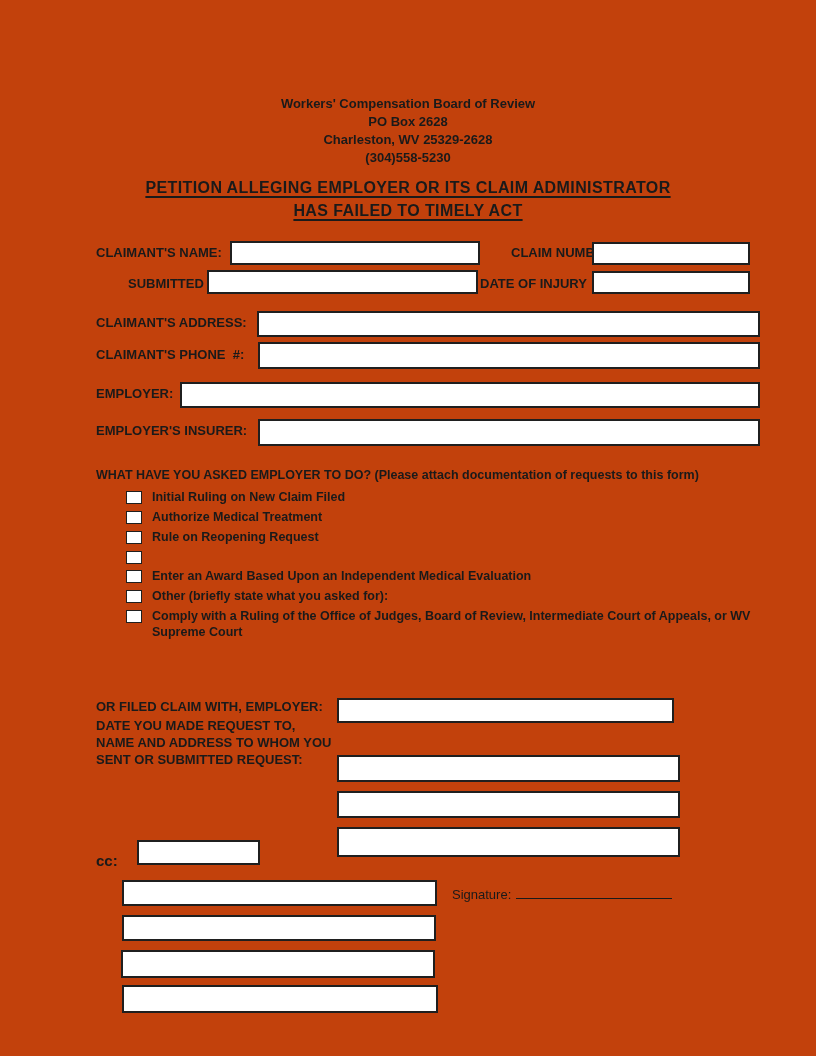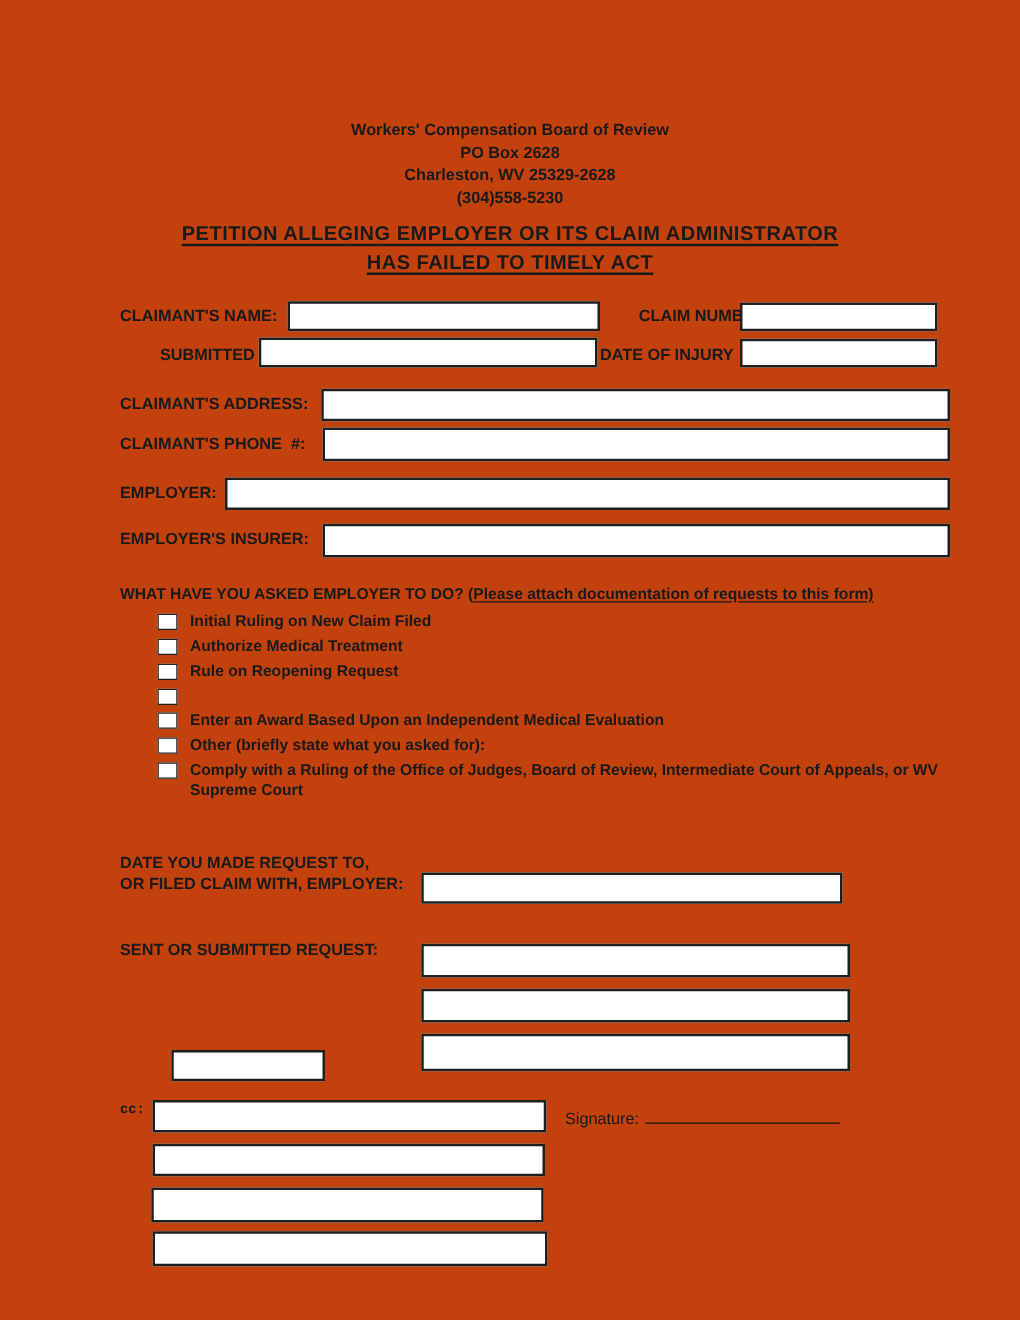--- a/index.html
+++ b/index.html
@@ -24,21 +24,21 @@
   .lbl {
     position: absolute; font-size: 13px; font-weight: bold; white-space: pre;
   }
   .box {
     position: absolute; box-sizing: border-box;
     border: 2px solid #1f1f1f; background: #ffffff;
     font: 13px "Liberation Sans", sans-serif; color: #1a1a1a;
     padding: 0 4px; outline: none; border-radius: 0;
   }
   .q { position: absolute; left: 96px; top: 468px; font-size: 12.5px; font-weight: bold; white-space: pre; }
-  .q .u { text-decoration: underline; text-underline-offset: 2px; }
+  .q .u { text-underline-offset: 2px; }
   .opts { position: absolute; left: 126px; top: 489px; width: 645px; }
   .opt { display: flex; margin-bottom: 3.5px; }
   .cb {
     flex: 0 0 auto; width: 16px; height: 13px; box-sizing: border-box;
     border: 1.6px solid #1f1f1f; background: #ffffff;
     margin: 2px 10px 0 0; cursor: pointer;
   }
   .opt .ol { font-size: 12.5px; font-weight: bold; line-height: 16.5px; max-width: 608px; }
   .sig { position: absolute; left: 452px; top: 885px; font-size: 13px; font-weight: normal; }
   .sigline { display: inline-block; width: 156px; height: 13px; border-bottom: 1.3px solid #1a1a1a; margin-left: 5px; }
@@ -107,33 +107,34 @@
     <div class="opt">
       <div class="cb"></div>
       <div class="ol">Other (briefly state what you asked for):</div>
     </div>
     <div class="opt">
       <div class="cb"></div>
       <div class="ol">Comply with a Ruling of the Office of Judges, Board of Review, Intermediate Court of Appeals, or WV Supreme Court</div>
     </div>
   </div>
 
-  <div class="lbl" style="left:96px; top:682px;">DATE YOU MADE REQUEST TO,</div>
+  <div class="lbl" style="left:96px; top:718px;">DATE YOU MADE REQUEST TO,</div>
   <div class="lbl" style="left:96px; top:699px;">OR FILED CLAIM WITH, EMPLOYER:</div>
   <input class="box" style="left: 337px; top: 698px; width: 337px; height: 25px;" value="">
 
+  <div class="lbl" style="left:96px; top:735px;">NAME AND ADDRESS TO WHOM YOU</div>
   <div class="lbl" style="left:96px; top:752px;">SENT OR SUBMITTED REQUEST:</div>
   <input class="box" style="left: 337px; top: 755px; width: 343px; height: 27px;" value="">
   <input class="box" style="left: 337px; top: 791px; width: 343px; height: 27px;" value="">
   <input class="box" style="left: 337px; top: 827px; width: 343px; height: 30px;" value="">
 
   <div class="lbl" style="left:96px; top:845px;margin-left:44px;">DATE:</div>
   <input class="box" style="left: 137px; top: 840px; width: 123px; height: 25px;" value="">
 
-  <div class="lbl" style="left:96px; top:882px; font-size:11px;font-family:Liberation Mono, monospace;">cc:</div>
+  <div class="lbl" style="left:96px; top:852px; font-size:15px;">cc:</div>
   <input class="box" style="left: 122px; top: 880px; width: 315px; height: 26px;" value="">
   <input class="box" style="left: 122px; top: 915px; width: 314px; height: 26px;" value="">
   <input class="box" style="left: 121px; top: 950px; width: 314px; height: 28px;" value="">
   <input class="box" style="left: 122px; top: 985px; width: 316px; height: 28px;" value="">
 
   <div class="sig">
     <span>Signature:</span><span class="sigline"></span>
   </div>
 
 </div>

